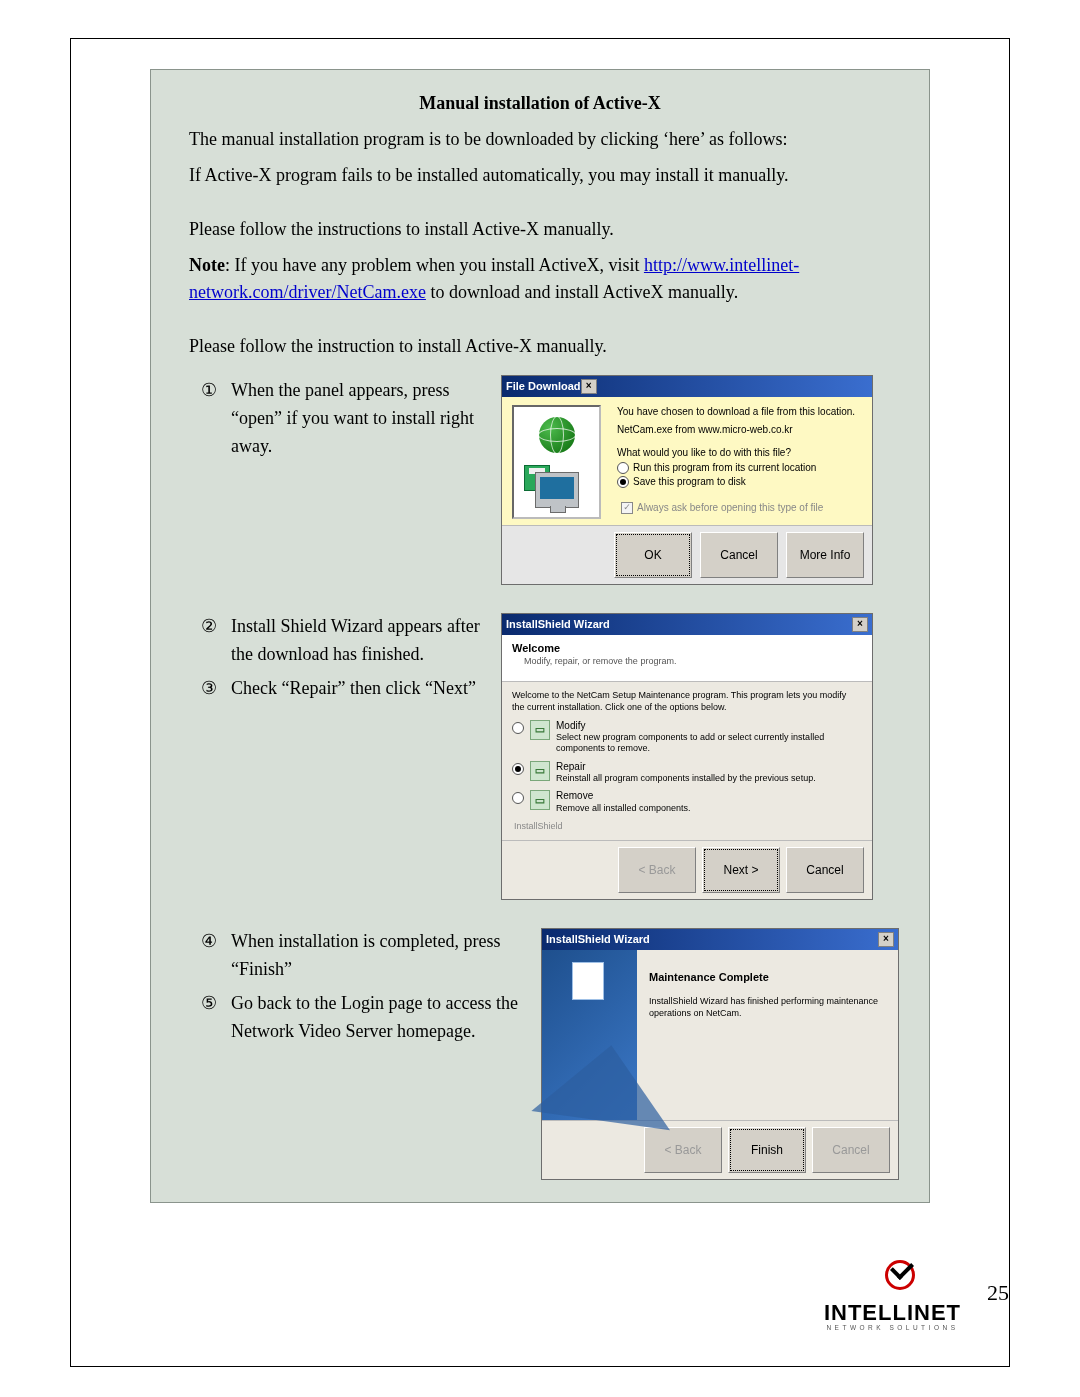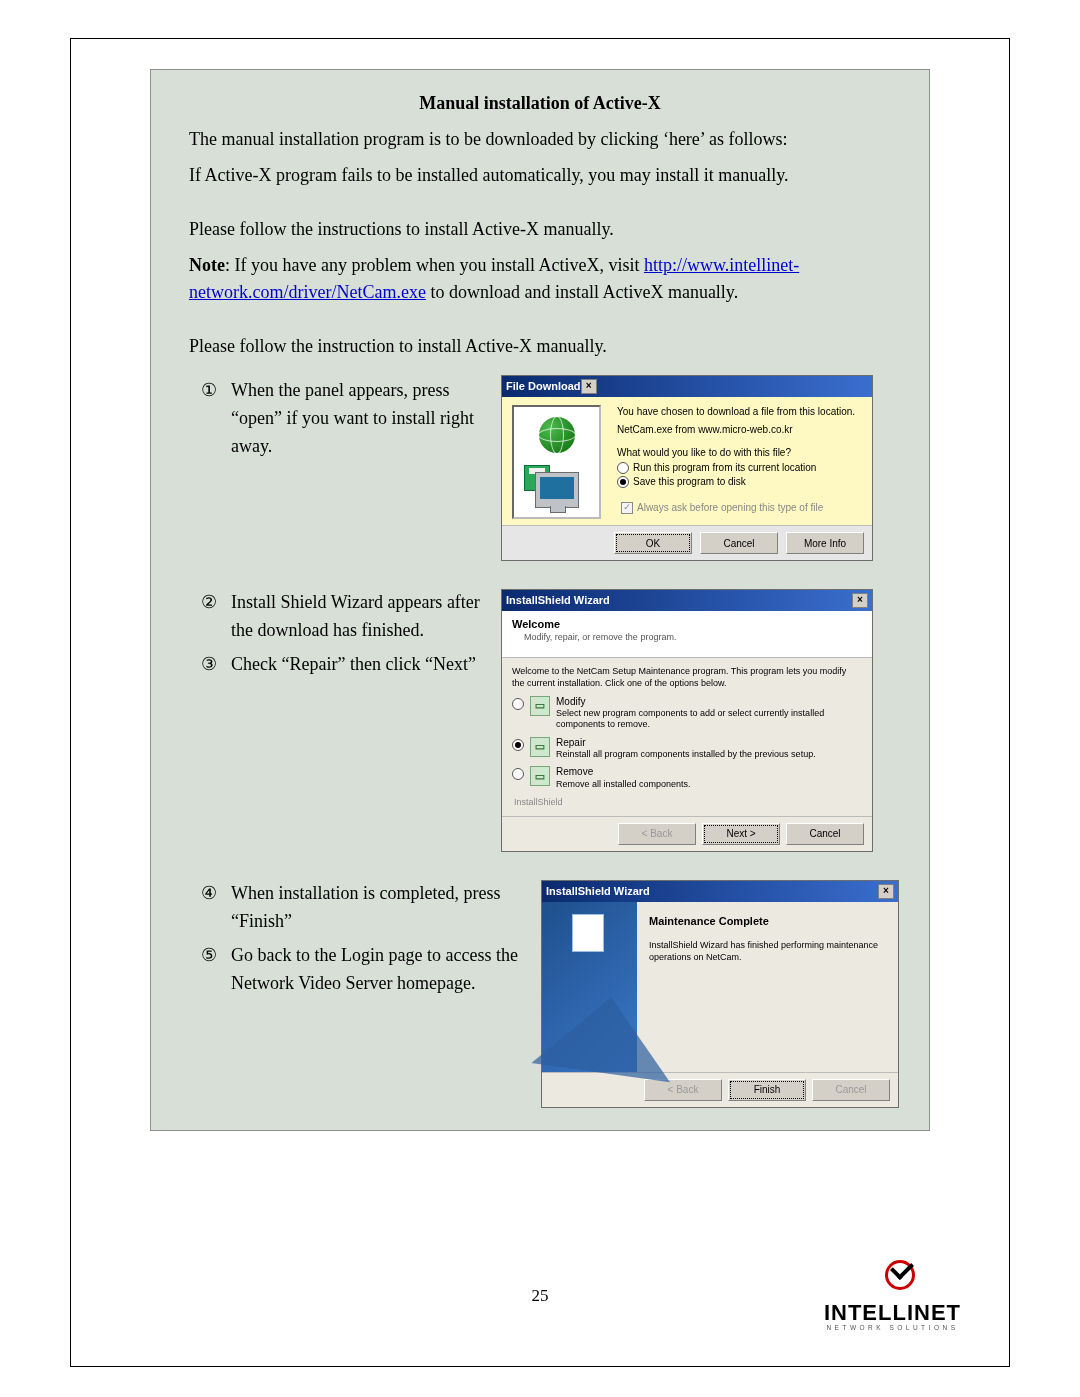--- a/index.html
+++ b/index.html
@@ -116,23 +116,23 @@
   }
   .chk{display:flex;align-items:center;gap:4px;color:#888;margin-top:12px;margin-left:4px}
   .chk .box{
     width:10px;height:10px;border:1px solid #888;background:#f4f4f4;color:#888;font-size:9px;line-height:9px;text-align:center
   }
   .dlg1-buttons{
     border-top:1px solid #bbb;background:#e6e6e6;
     display:flex;justify-content:flex-end;gap:8px;padding:6px 8px;
   }
   .winbtn{
-    min-width:60px;height:20px;font-size:10px;font-family:Arial,Helvetica,sans-serif;
+    min-width:60px;height:20px;font-size:12px;font-family:Arial,Helvetica,sans-serif;
     background:#d4d0c8;border:1px solid #808080;border-top-color:#fff;border-left-color:#fff;
-    display:flex;align-items:center;justify-content:center;padding:0 8px;
+    display:flex;align-items:center;justify-content:center;padding:12px 8px;
   }
   .winbtn.dashed{outline:1px dotted #000;outline-offset:-3px}
   
   .dlg2{width:370px;font-size:10px}
   .dlg2 .titlebar{
     background:linear-gradient(to right,#0a2a6e,#3a6ecf);color:#fff;font-weight:bold;font-size:11px;
     padding:2px 4px;display:flex;justify-content:space-between;align-items:center;
   }
   .dlg2 .header{
     background:#fff;border-bottom:1px solid #bbb;padding:6px 10px;line-height:1.3;min-height:34px;
@@ -171,30 +171,30 @@
   }
   .dlg3 .side .sheet{
     position:absolute;top:12px;left:30px;width:30px;height:36px;background:#fff;
     border:1px solid #9fc0e6;
   }
   .dlg3 .side .tri{
     position:absolute;left:-6px;bottom:-1px;width:0;height:0;
     border-left:70px solid transparent;border-right:70px solid transparent;border-bottom:76px solid #2c5ea0;
     transform:rotate(8deg);opacity:.7;
   }
-  .dlg3 .main{flex:1;padding:12px 12px 6px 12px;line-height:1.35}
+  .dlg3 .main{flex:1;padding:20px 12px 6px 12px;line-height:1.35}
   .dlg3 .main .mt{font-weight:bold;font-size:11px}
   .dlg3 .main .md{font-size:9px;margin-top:10px}
   .dlg3 .btnrow{
     border-top:1px solid #bbb;background:#ece9e1;
     display:flex;justify-content:flex-end;gap:6px;padding:6px 8px;
   }
   
   .page-number{
-    position:absolute;bottom:60px;left:0;width:100%;text-align:center;font-size:17px;
+    position:absolute;bottom:60px;left:0;width:100%;text-align:right;font-size:22px;
   }
   .footer-logo{
     position:absolute;right:48px;bottom:35px;text-align:center;font-family:Arial,Helvetica,sans-serif;
   }
   .footer-logo .check{
     width:46px;height:38px;position:relative;margin:0 auto 2px auto;
   }
   .footer-logo .check .ring{
     position:absolute;right:0;top:0;width:24px;height:24px;border:3px solid #c00;border-radius:50%;
   }

